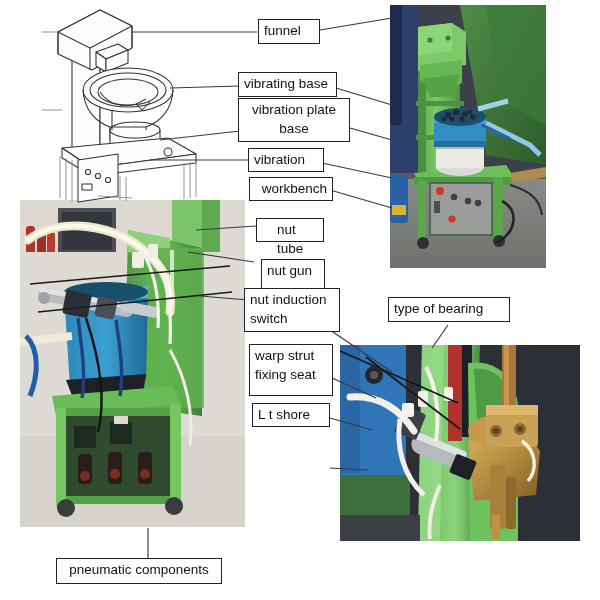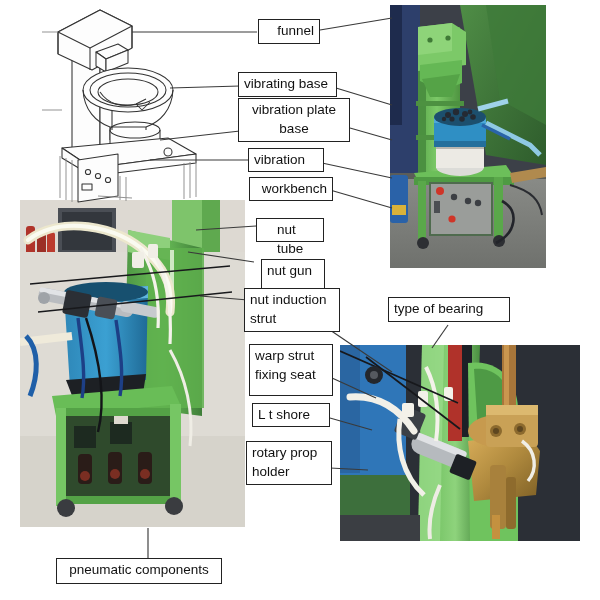--- a/index.html
+++ b/index.html
@@ -360,43 +360,41 @@
 
     <line class="ld" x1="330" y1="418" x2="372" y2="430"></line>
 
     <line class="ld" x1="330" y1="468" x2="368" y2="470"></line>
 
     <line class="ld" x1="448" y1="325" x2="432" y2="348"></line>
 
     <line class="ld" x1="148" y1="528" x2="148" y2="558"></line>
   </svg>
 
-  <div class="lbl" style="left:258px;top:19px;width:62px;height:25px;text-align:right;">funnel</div>
+  <div class="lbl" style="left:258px;top:19px;width:62px;height:25px;">funnel</div>
 
   <div class="lbl" style="left:238px;top:72px;width:99px;height:25px;">vibrating base</div>
 
   <div class="lbl" style="left:238px;top:98px;width:112px;height:44px;text-align:center;">vibration plate
 base</div>
 
   <div class="lbl" style="left:248px;top:148px;width:76px;height:24px;">vibration</div>
 
   <div class="lbl" style="left:249px;top:177px;width:84px;height:24px;text-align:right;">workbench</div>
 
   <div class="lbl" style="left:256px;top:218px;width:68px;height:24px;padding-left:20px;">nut tube</div>
 
   <div class="lbl" style="left:261px;top:259px;width:64px;height:40px;">nut gun</div>
 
   <div class="lbl" style="left:244px;top:288px;width:96px;height:44px;">nut induction
-strut</div>
+switch</div>
 
   <div class="lbl" style="left:249px;top:344px;width:84px;height:52px;">warp strut
 fixing seat</div>
 
   <div class="lbl" style="left:252px;top:403px;width:78px;height:24px;">L t shore</div>
 
-  <div class="lbl" style="left:246px;top:441px;width:86px;height:44px;">rotary prop
-holder</div>
 
   <div class="lbl" style="left:388px;top:297px;width:122px;height:25px;">type of bearing</div>
 
   <div class="lbl" style="left:56px;top:558px;width:166px;height:26px;text-align:center;">pneumatic components</div>
 
 </div>
 
 </body></html>

